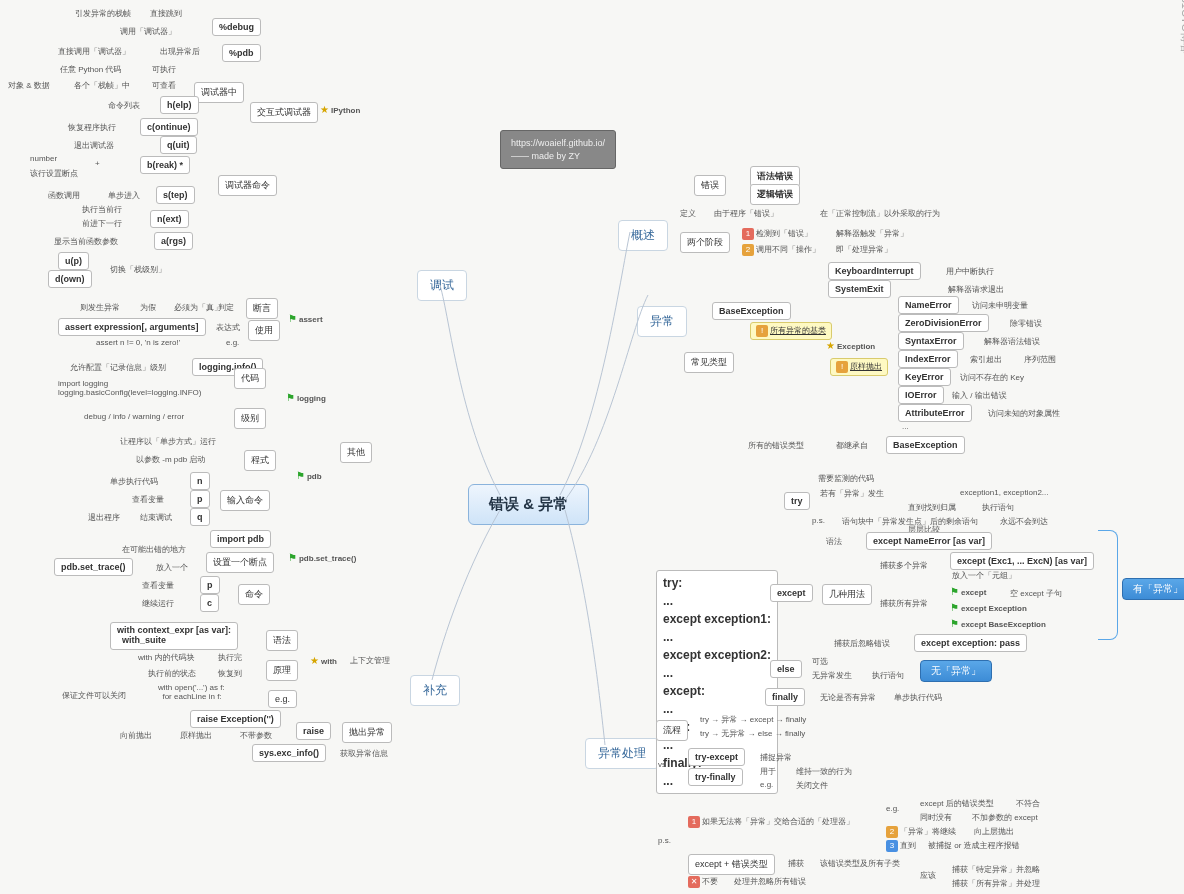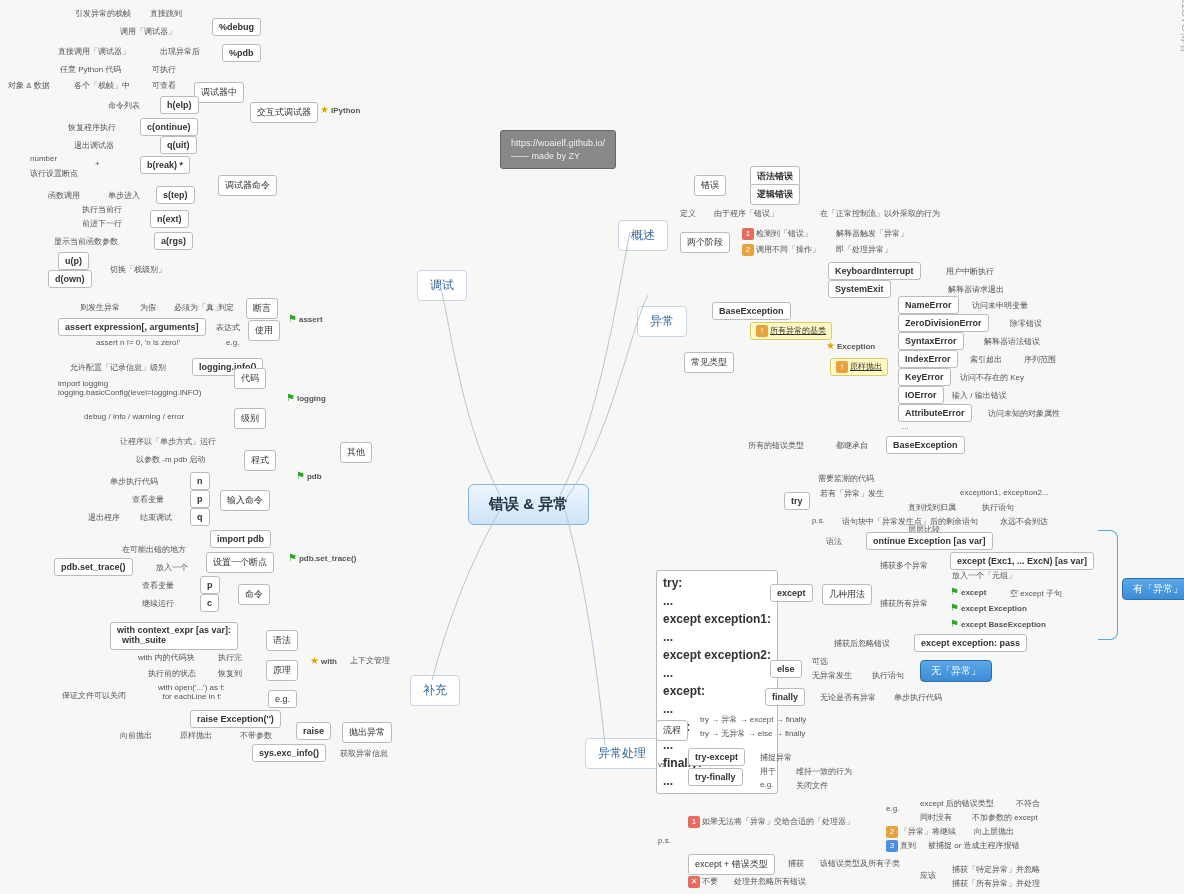--- a/index.html
+++ b/index.html
@@ -202,21 +202,21 @@
 <div class="plain" style="left:908px; top:488px;margin-top:36px;">层层比较</div>
 <div class="plain" style="left:960px; top:488px;">exception1, exception2...</div>
 <div class="plain" style="left:908px; top:502px;">直到找到归属</div>
 <div class="plain" style="left:982px; top:502px;">执行语句</div>
 <div class="plain" style="left:812px; top:516px;">p.s.</div>
 <div class="plain" style="left:842px; top:516px;">语句块中「异常发生点」后的剩余语句</div>
 <div class="plain" style="left:1000px; top:516px;">永远不会到达</div>
 
 <div class="node" style="left:770px; top:584px;"><b>except</b></div>
 <div class="plain" style="left:826px; top:536px;">语法</div>
-<div class="node" style="left:866px; top:532px;"><b>ontinue Exception [as var]</b></div>
+<div class="node" style="left:866px; top:532px;"><b>except NameError [as var]</b></div>
 <div class="node" style="left:822px; top:584px;">几种用法</div>
 <div class="plain" style="left:880px; top:560px;">捕获多个异常</div>
 <div class="node" style="left:950px; top:552px;"><b>except (Exc1, ... ExcN) [as var]</b></div>
 <div class="plain" style="left:952px; top:570px;">放入一个「元组」</div>
 <div class="plain" style="left:880px; top:598px;">捕获所有异常</div>
 <div class="plain" style="left:950px; top:586px;"><span class="flag">⚑</span><b>except</b></div>
 <div class="plain" style="left:1010px; top:588px;">空 except 子句</div>
 <div class="plain" style="left:950px; top:602px;"><span class="flag">⚑</span><b>except Exception</b></div>
 <div class="plain" style="left:950px; top:618px;"><span class="flag">⚑</span><b>except BaseException</b></div>
 <div class="plain" style="left:834px; top:638px;">捕获后忽略错误</div>

